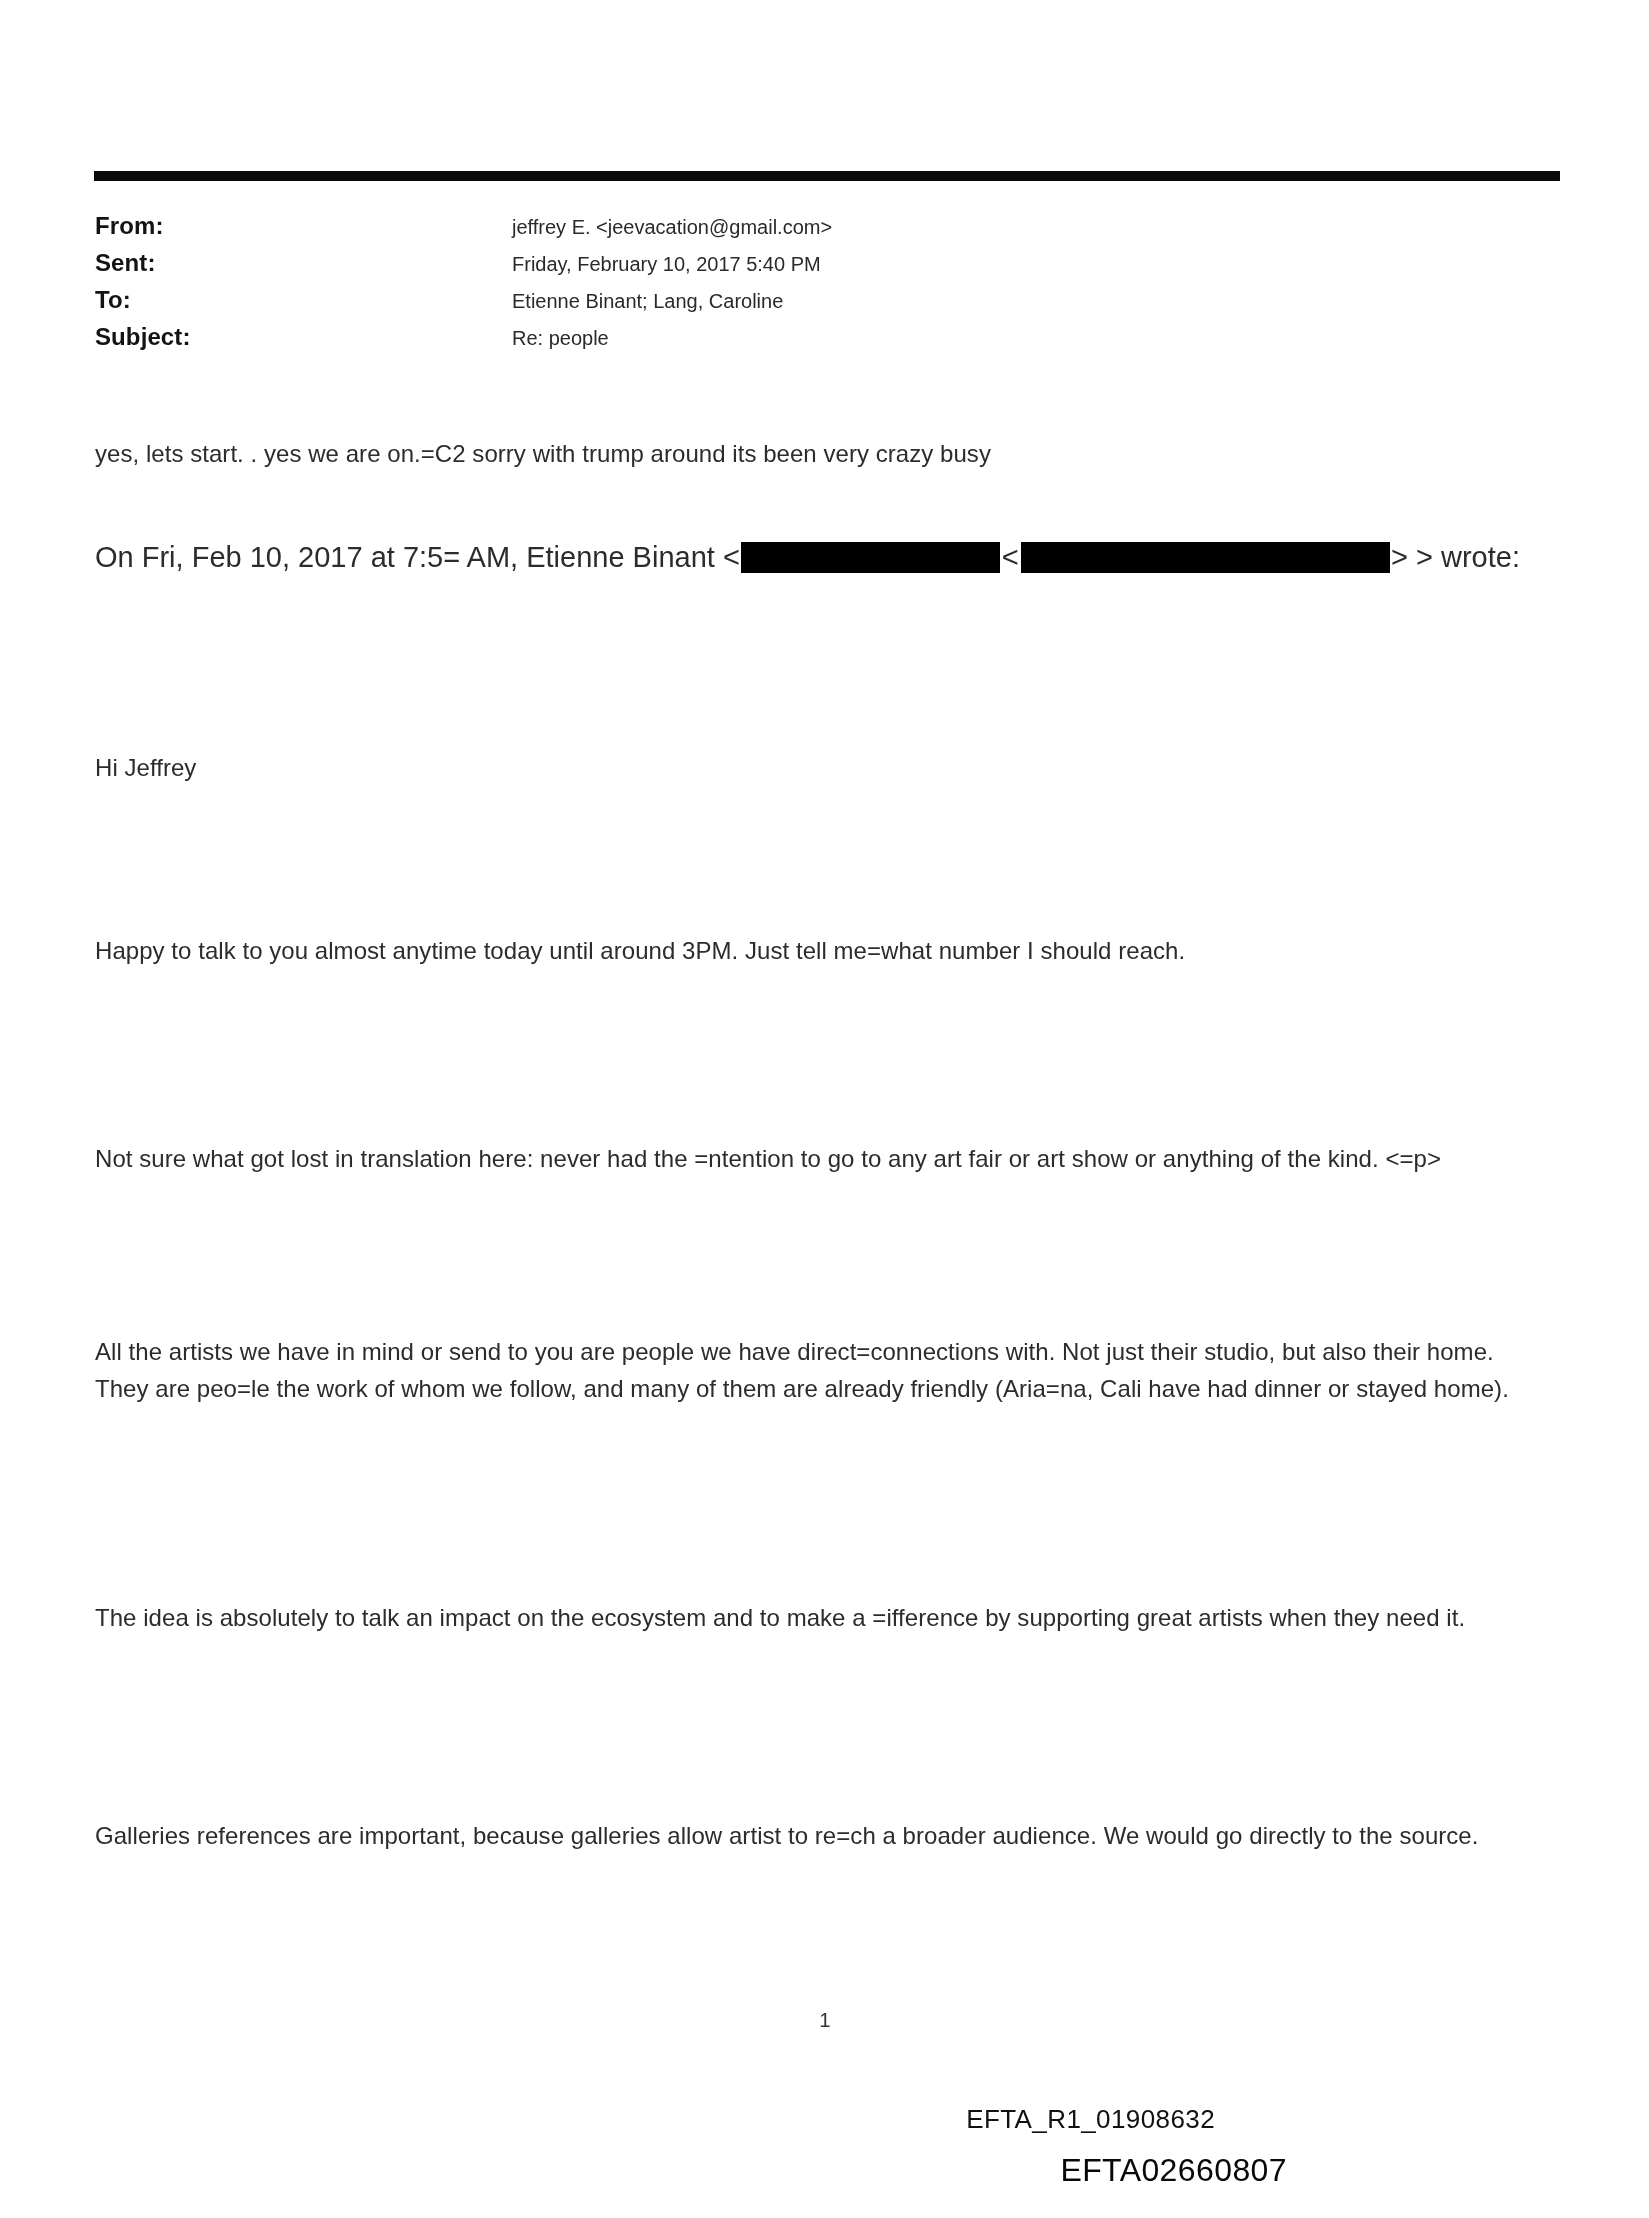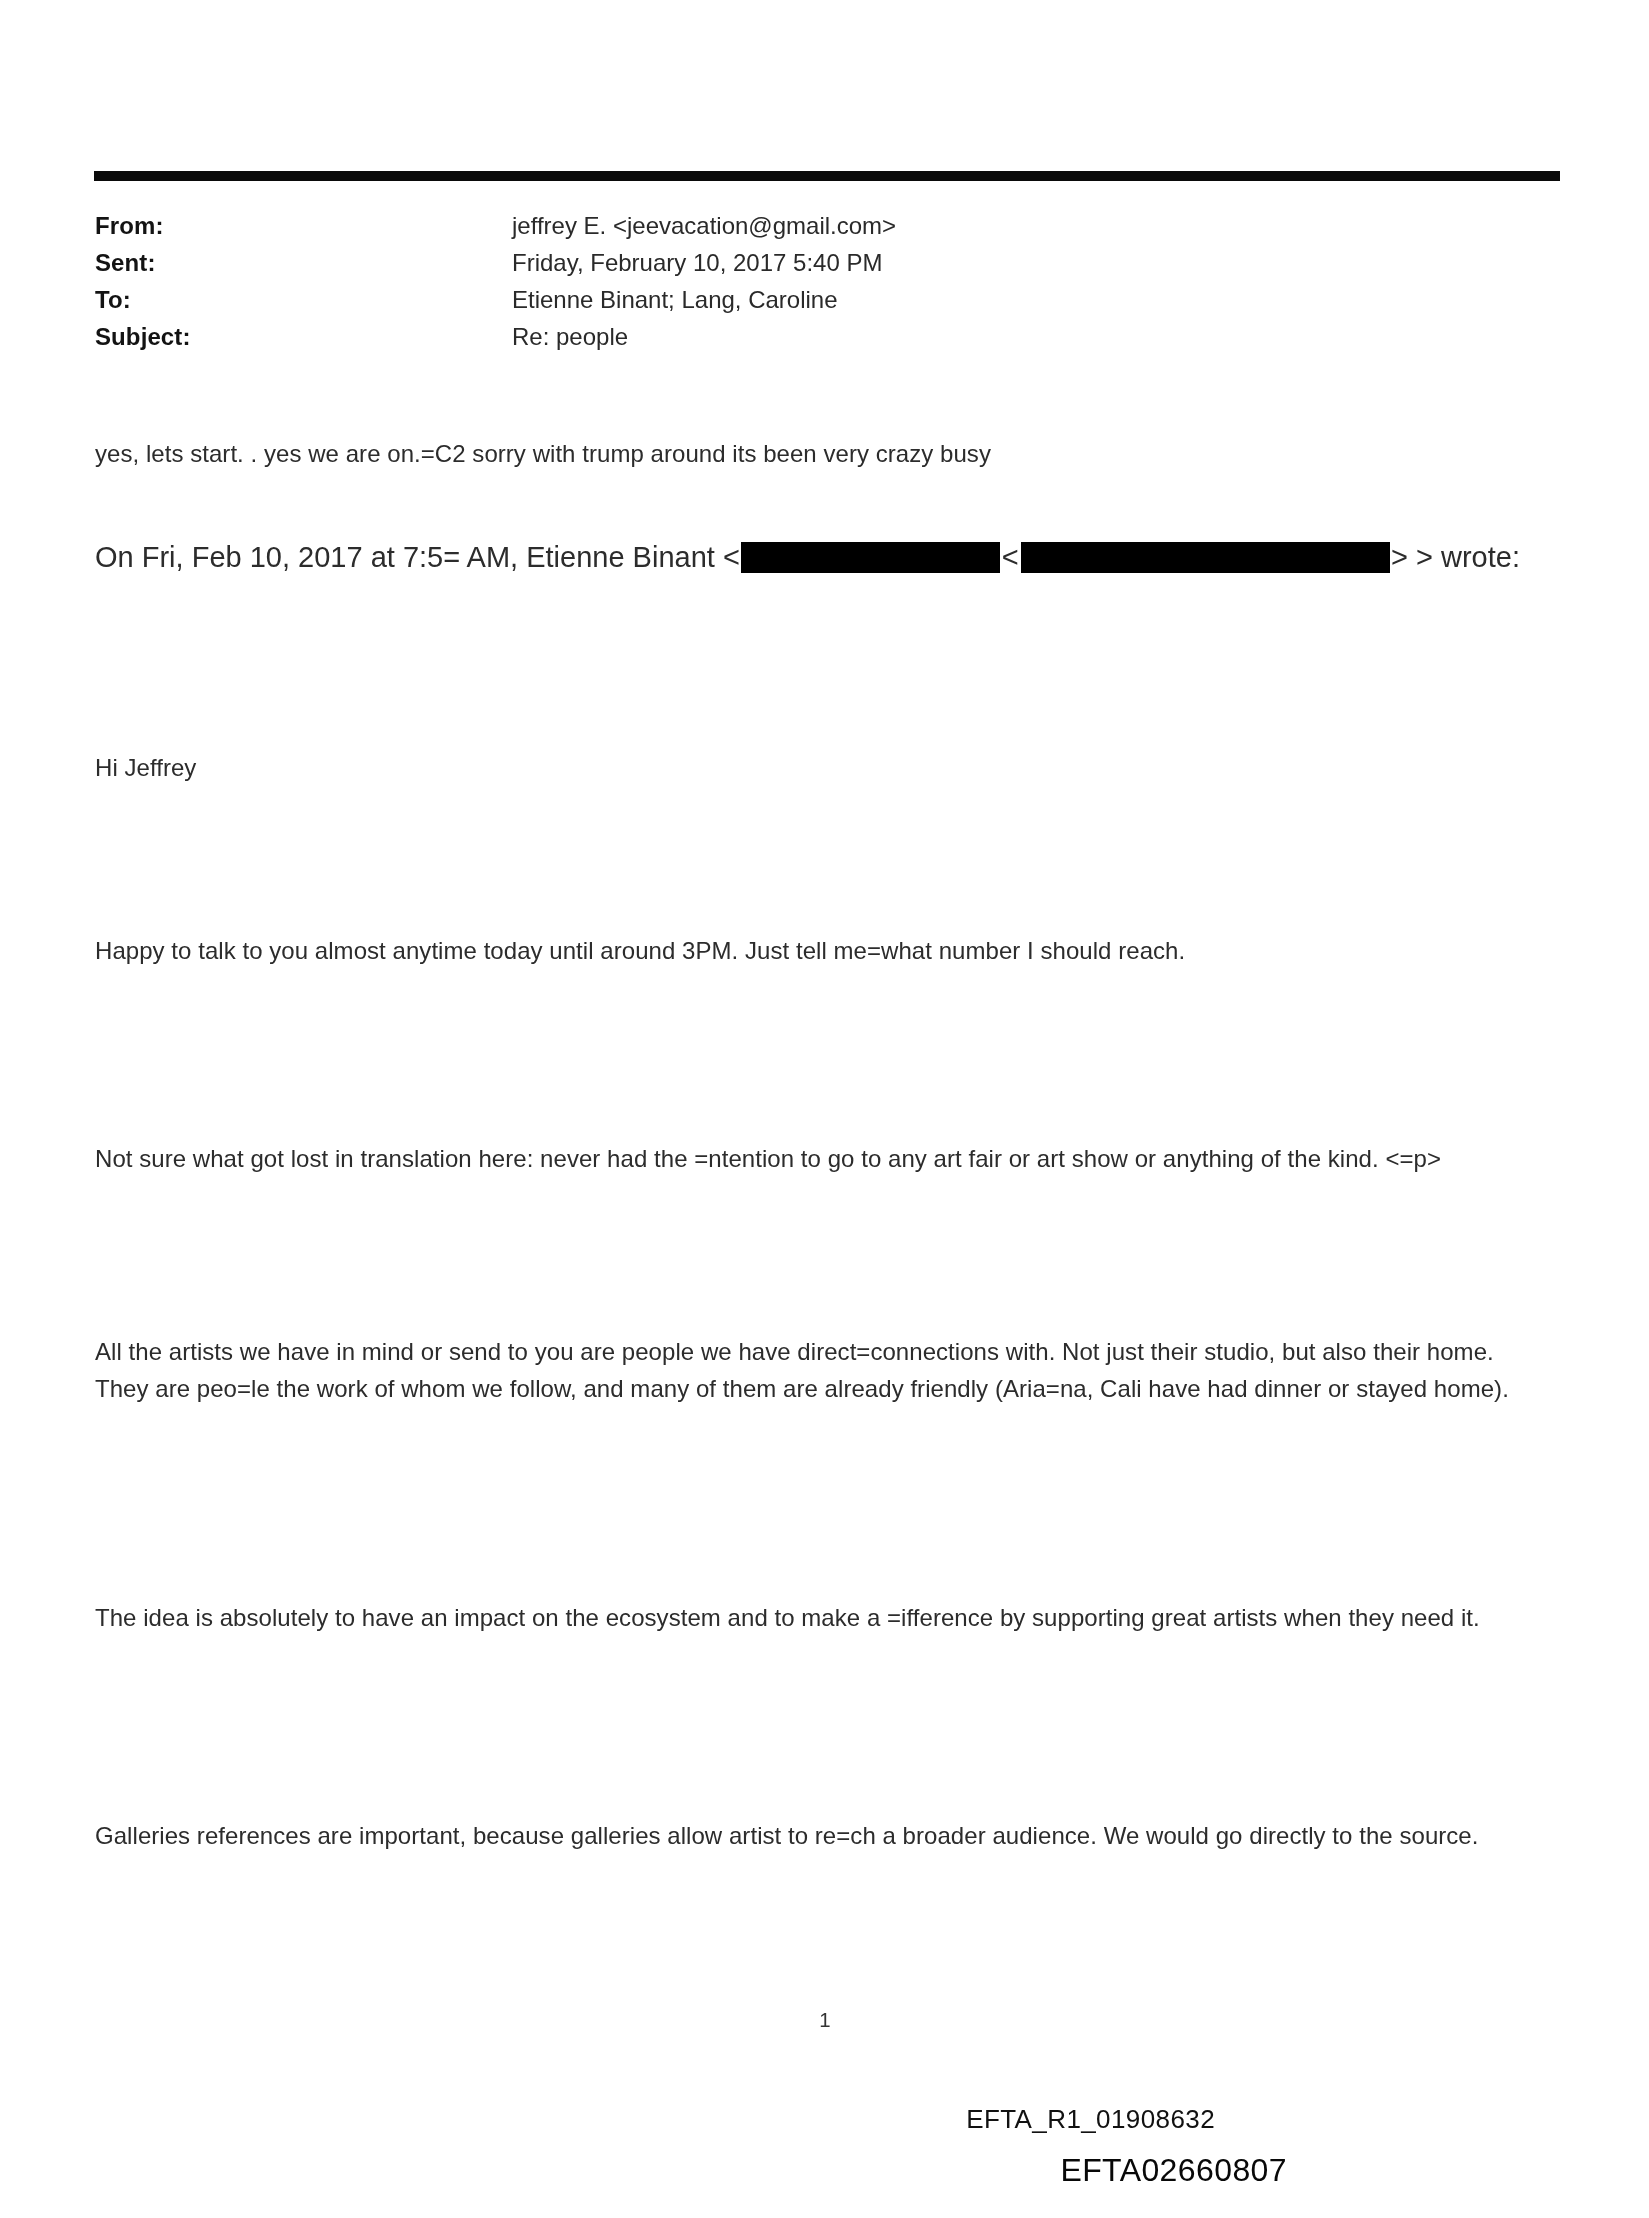--- a/index.html
+++ b/index.html
@@ -55,21 +55,21 @@
     height: 37px;
   }
   .hdr-label {
     width: 417px;
     font-weight: bold;
     font-size: 24px;
     letter-spacing: 0.1px;
     color: #131313;
   }
   .hdr-value {
-    font-size: 24px;
+    font-size: 20px;
     color: #2a2a2a;
     white-space: nowrap;
   }
 
   .body-block {
     position: absolute;
     left: 95px;
     width: 1425px;
   }
   .para {
@@ -188,21 +188,21 @@
 
   <div class="body-block p-notsure">
     <div class="para">Not sure what got lost in translation here: never had the =ntention to go to any art fair or art show or anything of the kind. &lt;=p&gt;</div>
   </div>
 
   <div class="body-block p-artists">
     <div class="para">All the artists we have in mind or send to you are people we have direct=connections with. Not just their studio, but also their home. They are peo=le the work of whom we follow, and many of them are already friendly (Aria=na, Cali have had dinner or stayed home).</div>
   </div>
 
   <div class="body-block p-idea">
-    <div class="para">The idea is absolutely to have an impact on the ecosystem and to make a =ifference by supporting great artists when they need it.</div>
+    <div class="para">The idea is absolutely to talk an impact on the ecosystem and to make a =ifference by supporting great artists when they need it.</div>
   </div>
 
   <div class="body-block p-galleries">
     <div class="para">Galleries references are important, because galleries allow artist to re=ch a broader audience. We would go directly to the source.</div>
   </div>
 
   <div class="page-number">1</div>
 
   <div class="bates-1">EFTA_R1_01908632</div>
   <div class="bates-2">EFTA02660807</div>

